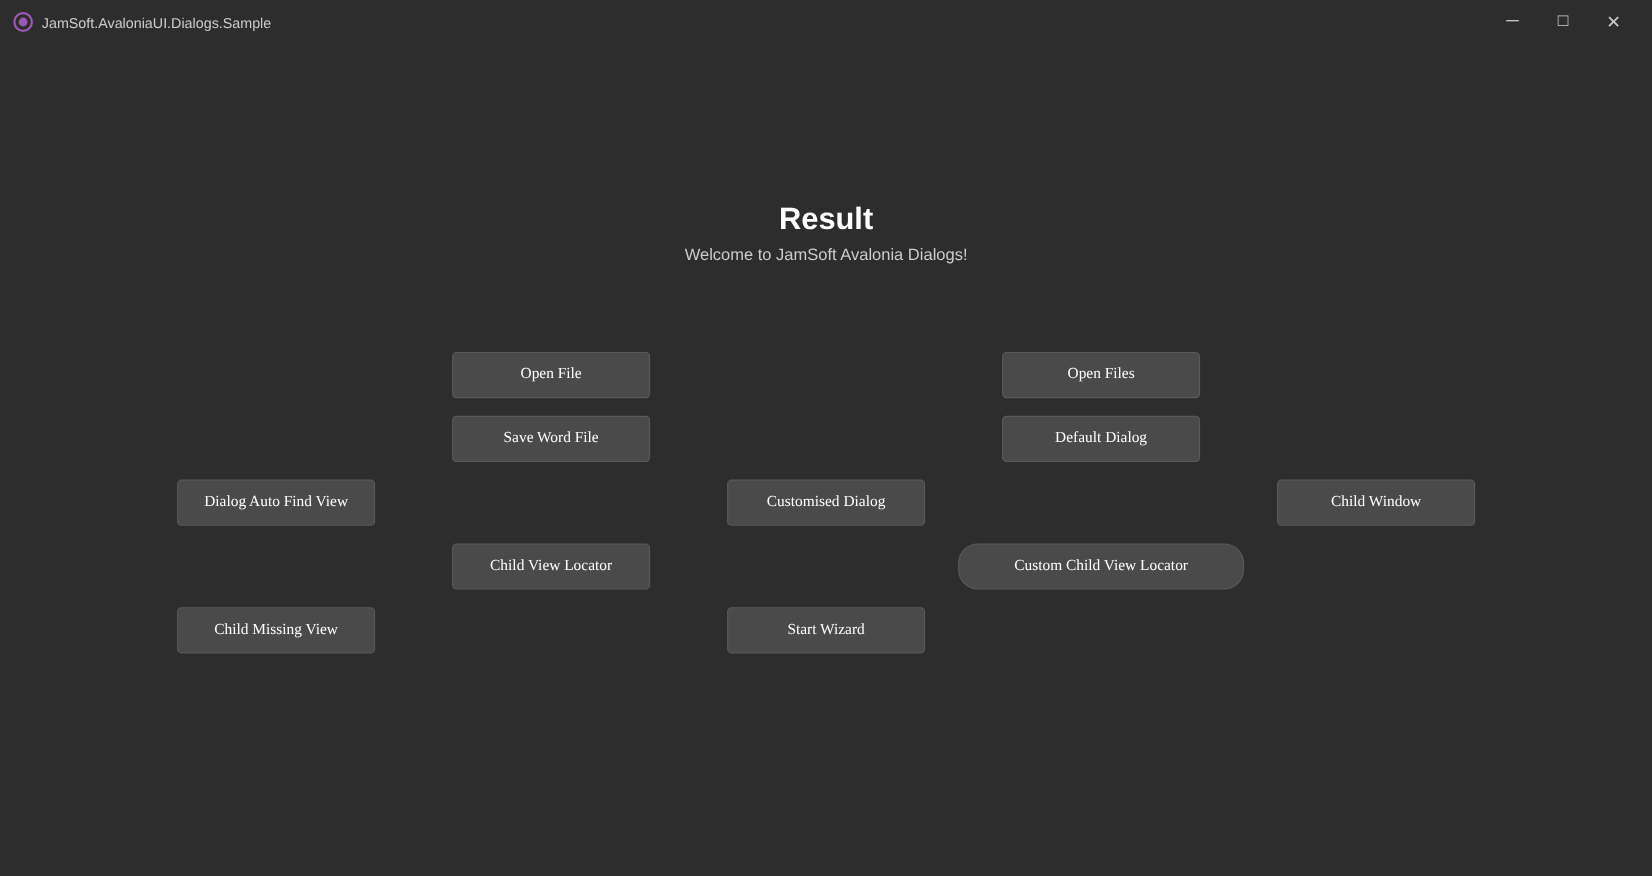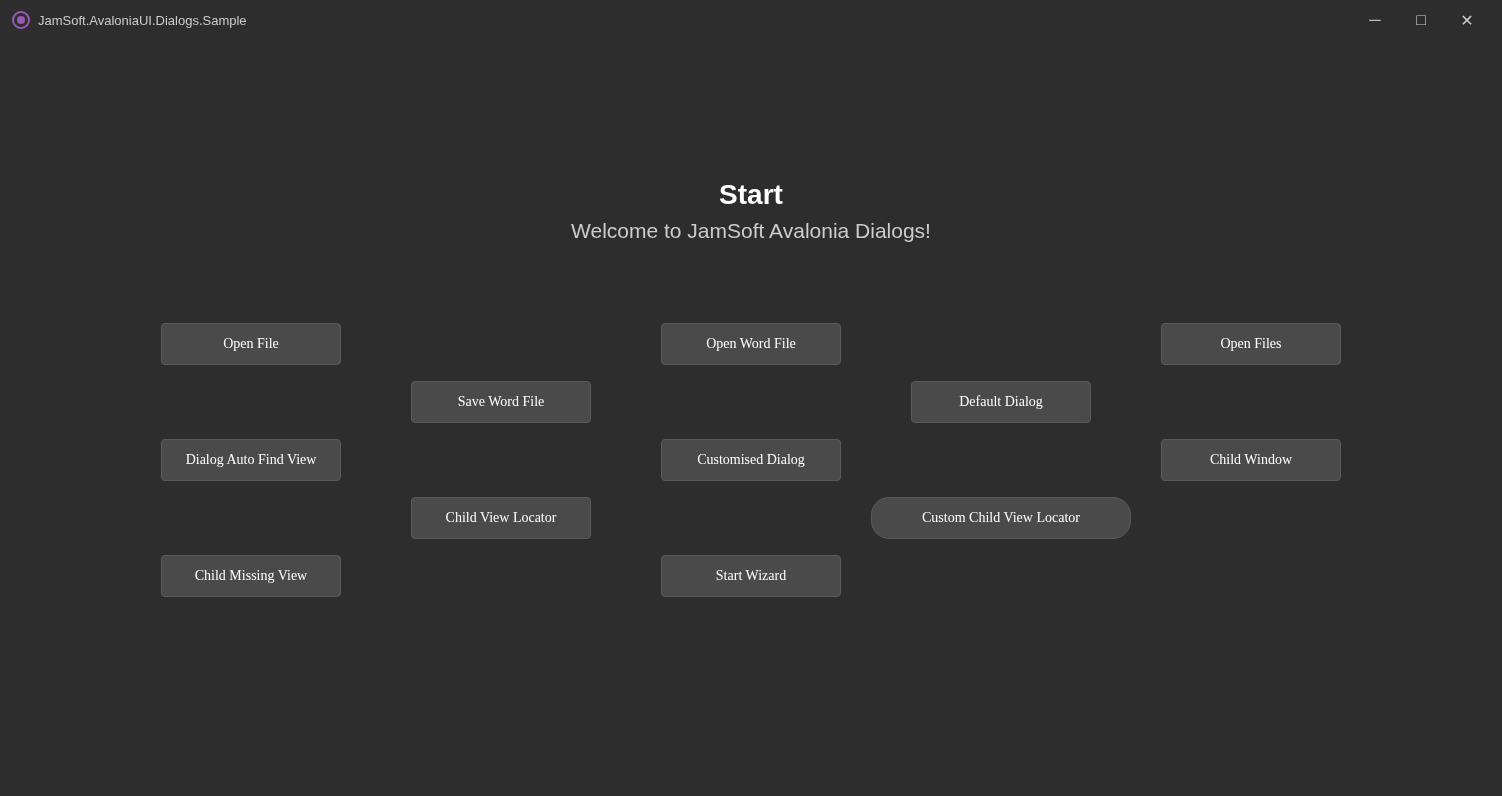--- a/index.html
+++ b/index.html
@@ -85,21 +85,21 @@
       margin-bottom: 80px;
     }
 
     .result-title {
       font-size: 28px;
       font-weight: bold;
       margin-bottom: 8px;
     }
 
     .result-subtitle {
-      font-size: 21px;
+      font-size: 15px;
       color: #cccccc;
     }
 
     .button-grid {
       display: flex;
       flex-direction: column;
       gap: 16px;
       align-items: center;
     }
 
@@ -150,34 +150,31 @@
   </div>
   <div class="title-bar-controls">
     <button class="title-bar-btn">─</button>
     <button class="title-bar-btn">□</button>
     <button class="title-bar-btn close">✕</button>
   </div>
 </div>
 
 <div class="main-content">
   <div class="header-section">
-    <div class="result-title">Start</div>
+    <div class="result-title">Result</div>
     <div class="result-subtitle">Welcome to JamSoft Avalonia Dialogs!</div>
   </div>
 
   <div class="button-grid">
 
     <div class="button-row">
       <div class="button-cell">
         <button class="action-btn">Open File</button>
       </div>
       <div class="button-cell">
-        <button class="action-btn">Open Word File</button>
-      </div>
-      <div class="button-cell">
         <button class="action-btn">Open Files</button>
       </div>
     </div>
 
     <div class="button-row">
       <div class="button-cell">
         <button class="action-btn">Save Word File</button>
       </div>
       <div class="button-cell">
         <button class="action-btn">Default Dialog</button>

